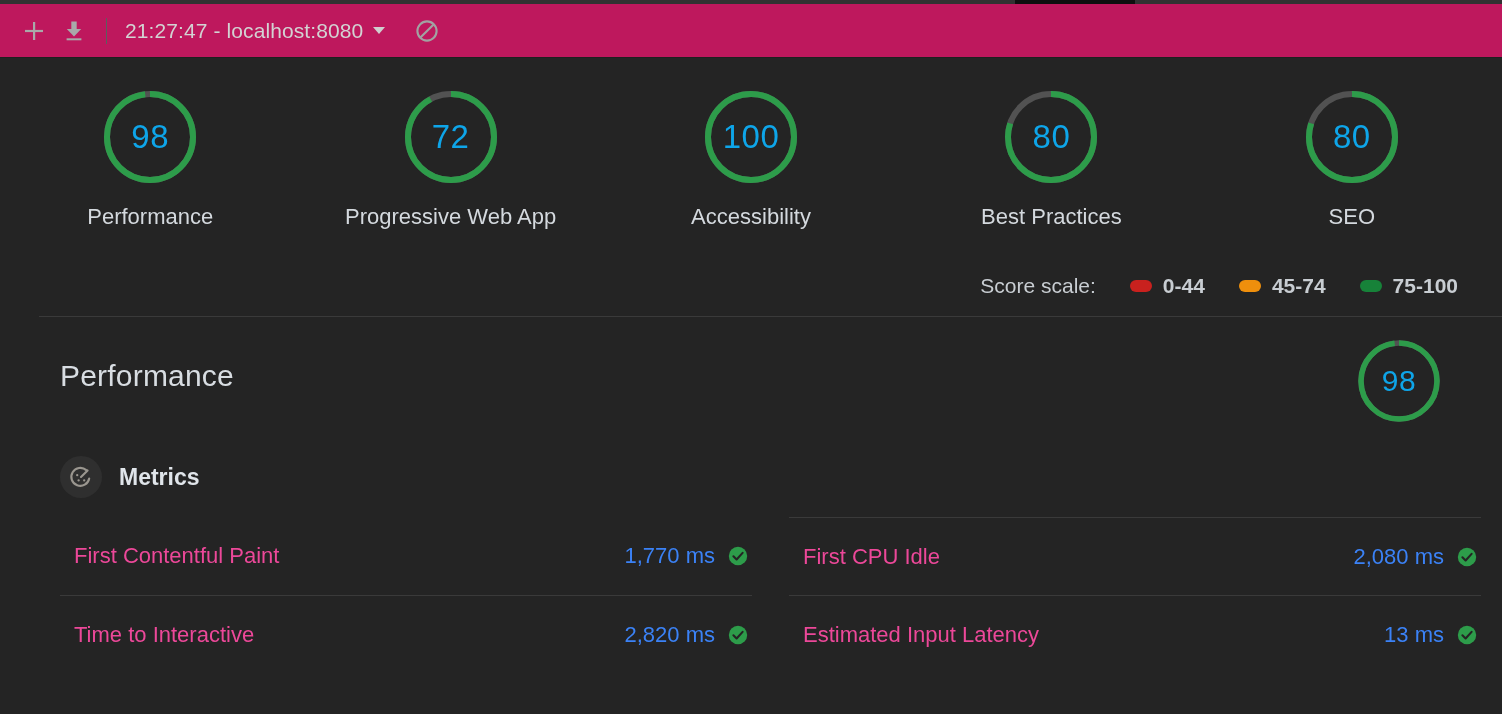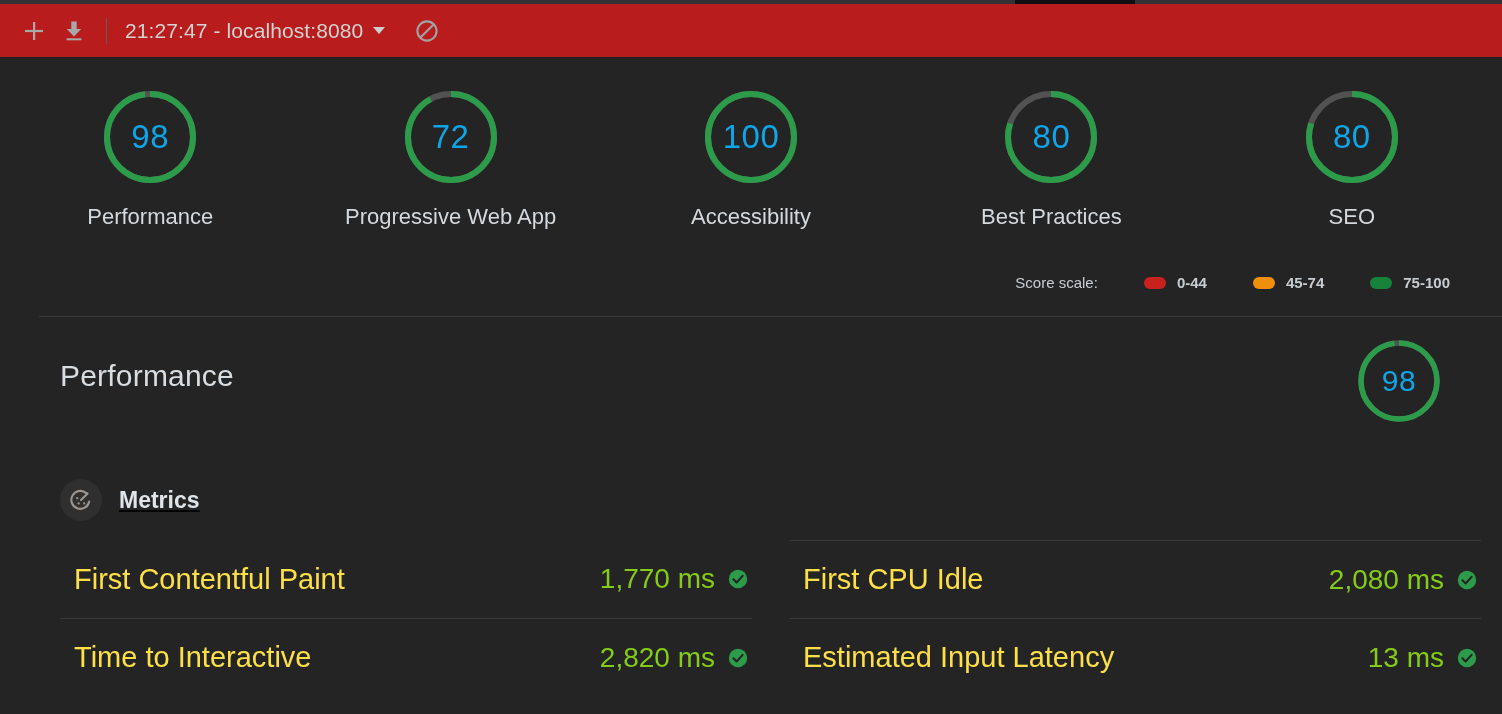--- a/index.html
+++ b/index.html
@@ -33,21 +33,21 @@
     top: 0; left: 1015px;
     width: 120px; height: 4px;
     background: #0f0f0f;
   }
 
   
   .toolbar {
     position: absolute;
     top: 4px; left: 0;
     width: 1502px; height: 54px;
-    background: #b91c1c;
+    background: #be185d;
     border-bottom: 1px solid #1f1f1f;
     display: flex;
     align-items: center;
     padding-left: 14px;
   }
   .tb-btn {
     width: 40px; height: 40px;
     display: flex; align-items: center; justify-content: center;
     border: none; background: transparent;
     cursor: pointer;
@@ -120,32 +120,32 @@
     white-space: nowrap;
   }
 
   
   .scale {
     position: absolute;
     top: 274px;
     right: 44px;
     display: flex;
     align-items: flex-end;
-    gap: 12px;
+    gap: 0;
     color: #c8cdd2;
-    font-size: 15px;
+    font-size: 21px;
   }
   .scale-title { margin-right: 34px; }
   .scale-item {
     display: flex;
     align-items: center;
     margin-right: 34px;
     font-weight: bold;
   }
-  .scale-item:last-child { margin-right: 8px; }
+  .scale-item:last-child { margin-right: 0; }
   .swatch {
     width: 22px; height: 12px;
     border-radius: 6px;
     margin-right: 11px;
   }
 
   .divider-top {
     position: absolute;
     top: 316px; left: 39px;
     width: 1463px; height: 1px;
@@ -180,22 +180,21 @@
   .section-score svg { display: block; transform: rotate(-90deg); }
   .section-score .ring-num {
     font-size: 30px;
   }
 
   .metrics-head {
     display: flex;
     align-items: center;
     gap: 17px;
     padding-left: 21px;
-    margin-top: 24px;
-    text-decoration: underline;
+    margin-top: 1px;
   }
   .metrics-icon {
     width: 42px; height: 42px;
     border-radius: 50%;
     background: #2f2f2f;
     display: flex;
     align-items: center;
     justify-content: center;
     flex: 0 0 auto;
   }
@@ -217,32 +216,32 @@
     display: flex;
     align-items: center;
     justify-content: space-between;
     height: 78px;
     border-top: 1px solid #3a3a3a;
     padding: 0 3px 0 14px;
     cursor: pointer;
   }
   .metric-row.first { border-top: none; }
   .metric-name {
-    color: #fde047;
-    font-size: 29px;
+    color: #ec4899;
+    font-size: 22px;
     white-space: nowrap;
   }
   .metric-right {
     display: flex;
     align-items: center;
     gap: 12px;
   }
   .metric-value {
-    color: #84cc16;
-    font-size: 28px;
+    color: #3b82f6;
+    font-size: 22px;
     white-space: nowrap;
   }
   .check {
     width: 22px; height: 22px;
     flex: 0 0 auto;
   }
   .check svg { display: block; }
 </style>
 </head>
 <body>

